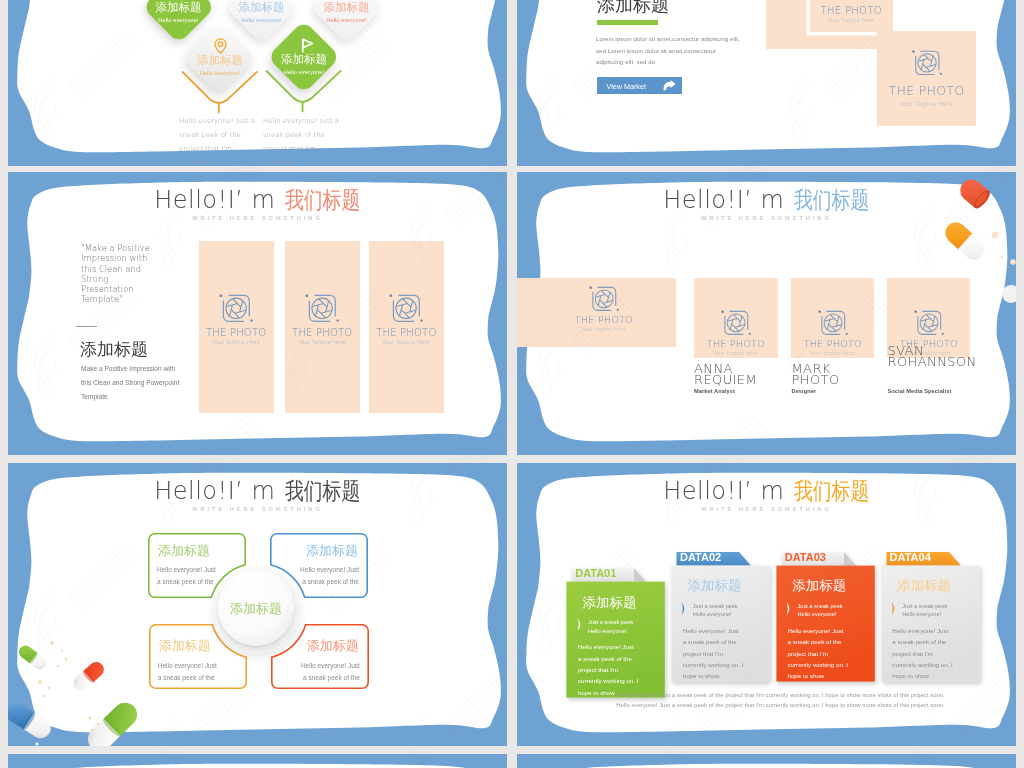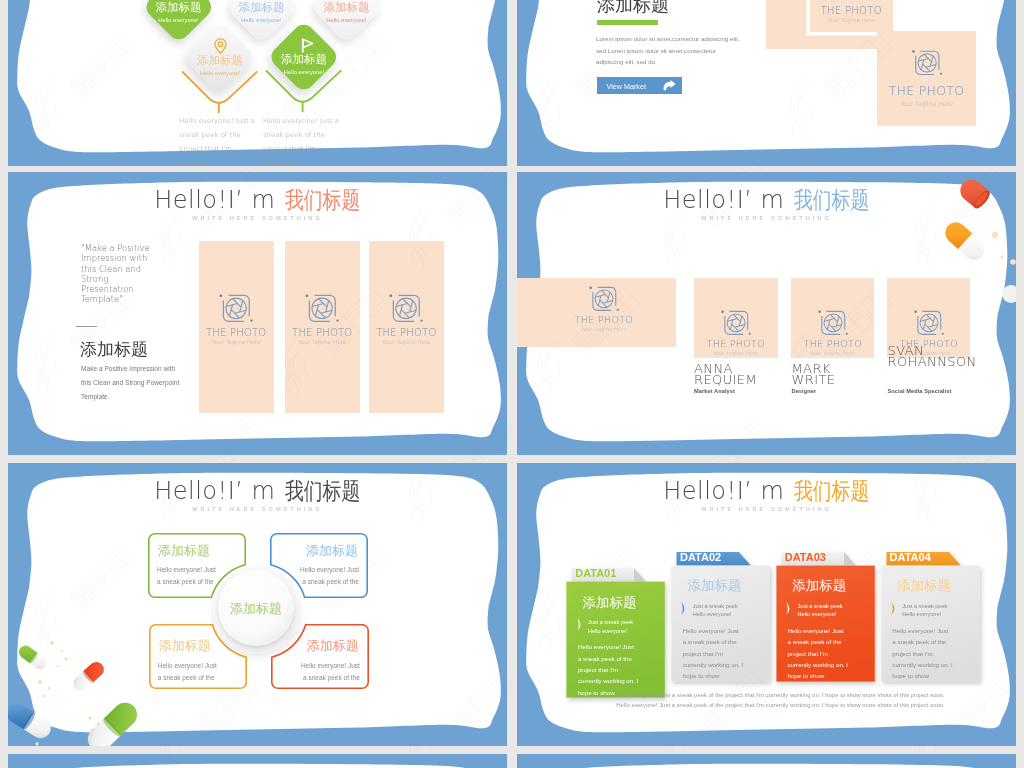--- a/index.html
+++ b/index.html
@@ -253,21 +253,21 @@
       <div class="photo" style="left:274.4px;top:105.8px;width:82.8px;height:80.4px;">
         <div class="ph-in" style="top:32px;">
           <svg class="ph-icon" width="30" height="26" viewBox="3 1 40 34">
               <use href="#photoMark"></use>
             </svg>
           <div class="ph-t" style="font-size:9.5px;margin-top:2px;letter-spacing:.3px;">THE PHOTO</div>
           <div class="ph-s" style="font-size:5.3px;margin-top:1px;">Your Tagline Here</div>
         </div>
       </div>
       <div class="memname" style="left:274.5px;top:191px;width:80px;">MARK
-WRITE</div>
+PHOTO</div>
       <div class="memrole" style="left:274.5px;top:216px;width:95px;">Designer</div>
 
       <div class="photo" style="left:370.4px;top:105.8px;width:82.8px;height:80.4px;">
         <div class="ph-in" style="top:32px;">
           <svg class="ph-icon" width="30" height="26" viewBox="3 1 40 34">
               <use href="#photoMark"></use>
             </svg>
           <div class="ph-t" style="font-size:9.5px;margin-top:2px;letter-spacing:.3px;">THE PHOTO</div>
           <div class="ph-s" style="font-size:5.3px;margin-top:1px;">Your Tagline Here</div>
         </div>

